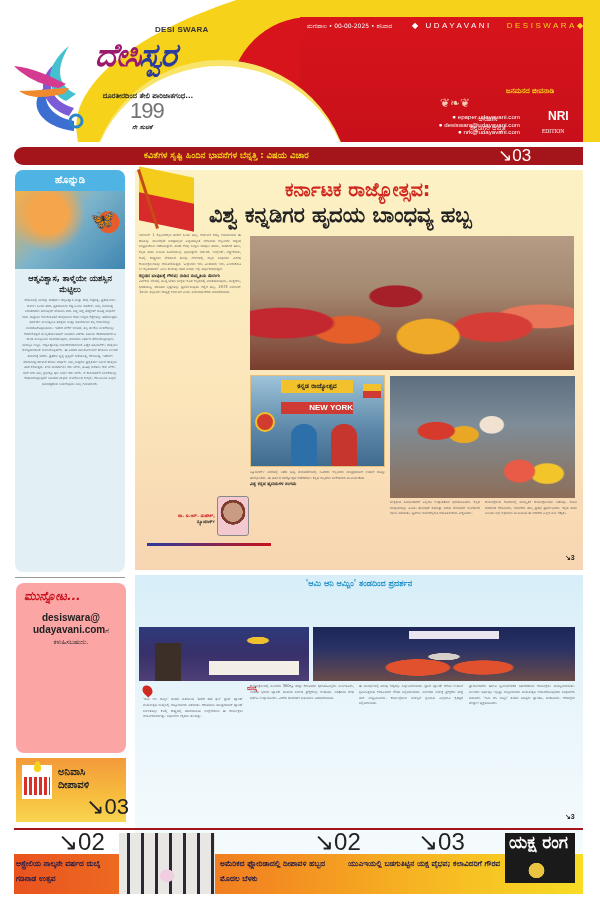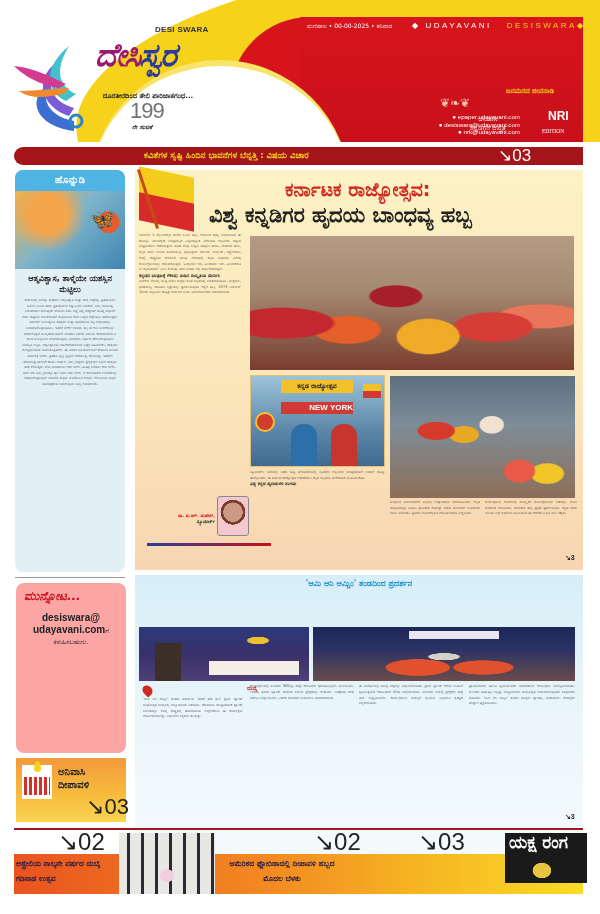--- a/index.html
+++ b/index.html
@@ -127,26 +127,26 @@
   .band-col3 { left: 224px; top: 109px; width: 104px; height: 130px; }
   .band-col4 { left: 334px; top: 109px; width: 106px; height: 130px; }
   .band-page-ref { position: absolute; left: 430px; top: 238px; font: bold 7px "Liberation Sans", sans-serif; color: #222; }
 
   .rule-red { position: absolute; left: 14px; top: 828px; width: 569px; height: 2px; background: #a3151b; }
 
   
   .footer { position: absolute; left: 14px; top: 830px; width: 569px; height: 70px; }
   .ft-bar { position: absolute; left: 0; top: 24px; width: 569px; height: 40px; background: linear-gradient(90deg, #e9531f 0%, #f38a21 45%, #f6b322 70%, #f8dc25 100%); }
   .ft-page { position: absolute; top: -2px; font: 24px "Liberation Sans", sans-serif; color: #222; }
-  .ft-text { position: absolute; font: bold 7.5px "DejaVu Sans", sans-serif; color: #1e1a4a; line-height: 15px; text-align: center; }
+  .ft-text { position: absolute; font: bold 7.5px "DejaVu Sans", sans-serif; color: #1e1a4a; line-height: 15px; text-align: left; }
   .ft-photo1 { position: absolute; left: 105px; top: 3px; width: 96px; height: 61px; background:
      radial-gradient(ellipse at 50% 70%, #f1cde0 0 10%, transparent 11%),
      repeating-linear-gradient(90deg, #e8e7e3 0 8px, #2a2a36 8px 11px, #e8e7e3 11px 14px),
      #333; }
-  .ft-photo2 { position: absolute; left: 491px; top: 3px; width: 82px; height: 50px; background: radial-gradient(ellipse at 45% 75%, #e8c440 0 14%, transparent 15%), #1a1a1a; overflow: hidden; }
+  .ft-photo2 { position: absolute; left: 491px; top: 3px; width: 70px; height: 50px; background: radial-gradient(ellipse at 45% 75%, #e8c440 0 14%, transparent 15%), #1a1a1a; overflow: hidden; }
   .ft-yaksha { position: absolute; left: 4px; top: 0; font: bold 17px "DejaVu Sans", sans-serif; color: #fff; line-height: 18px; }
 </style>
 </head>
 <body>
 
 <header class="masthead">
   <div class="mh-swoosh-yellow"></div>
   <div class="mh-red-curve"></div>
   <div class="mh-red"></div>
   <div class="mh-white-curve"></div>
@@ -296,16 +296,17 @@
   <div class="ft-bar"></div>
 
   <div class="ft-page" style="left:44px">↘02</div>
   <div class="ft-text" style="left:0;top:26px;width:104px;text-align:left;padding-left:2px">ಆಸ್ಟ್ರೇಲಿಯ ನಾಲ್ಕನೇ ವರ್ಷದ ದುಬೈ ಗಡಿನಾಡ ಉತ್ಸವ</div>
   <div class="ft-photo1"></div>
 
   <div class="ft-page" style="left:300px">↘02</div>
   <div class="ft-text" style="left:206px;top:26px;width:124px">ಅಮೆರಿಕದ ಫ್ಲೋರಿಡಾದಲ್ಲಿ ದೀಪಾವಳಿ ಹಬ್ಬದ ಮೊದಲ ಬೆಳಕು</div>
 
   <div class="ft-page" style="left:404px">↘03</div>
+  <div class="ft-text" style="left:334px;top:26px;width:154px">ಯುಎಇಯಲ್ಲಿ ಬಡಗುತಿಟ್ಟಿನ ಯಕ್ಷ ವೈಭವ; ಕಲಾವಿದರಿಗೆ ಗೌರವ</div>
   <div class="ft-photo2">
     <div class="ft-yaksha">ಯಕ್ಷ ರಂಗ</div>
   </div>
 </footer>
 
 </body></html>

